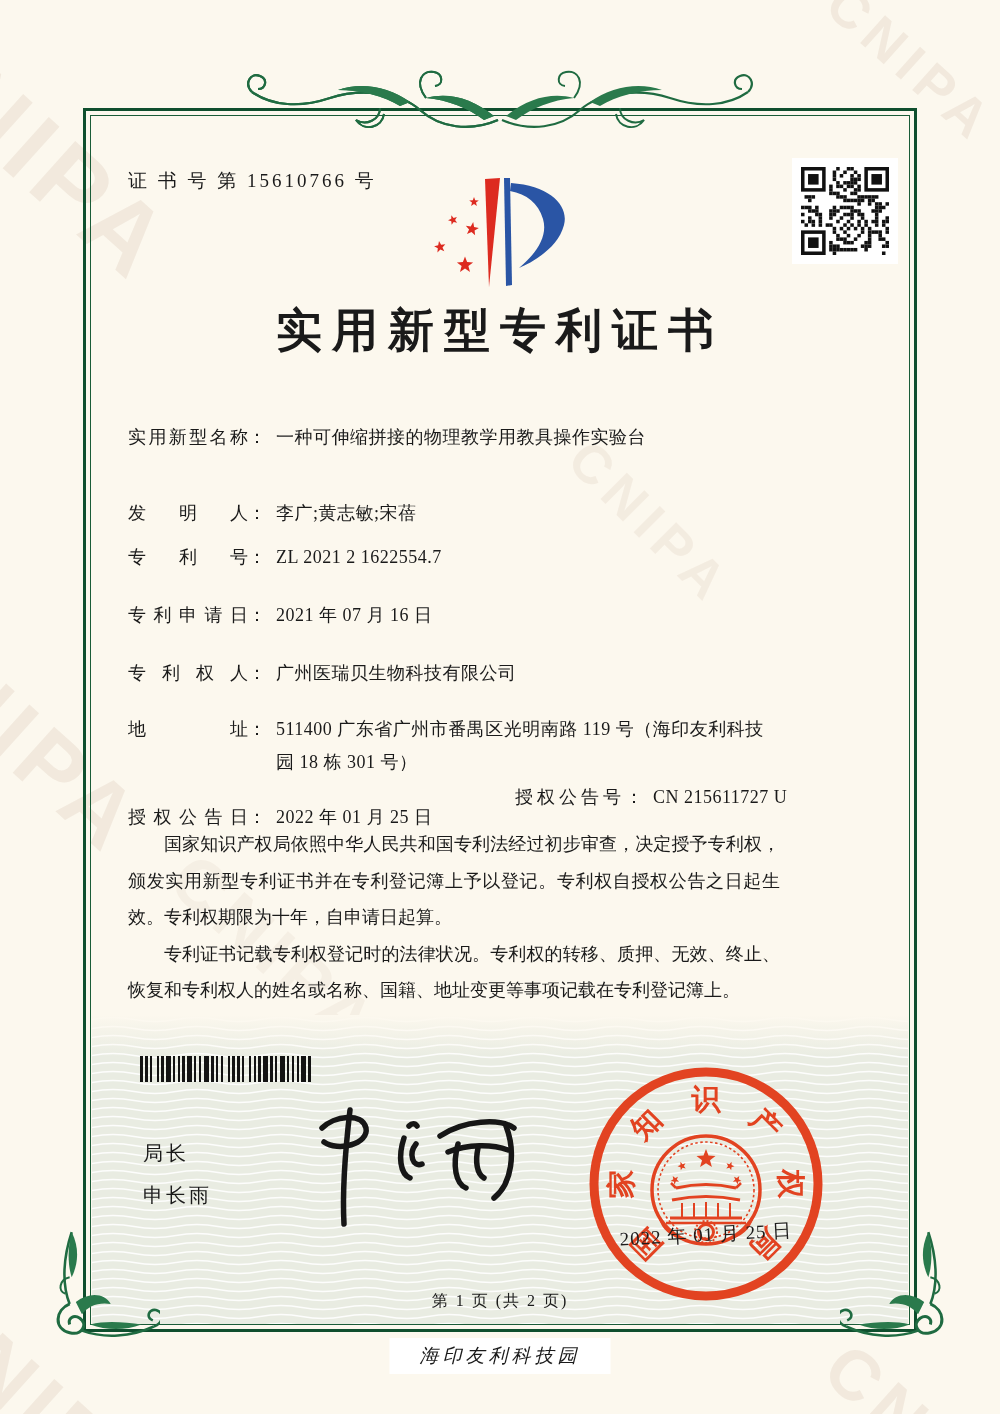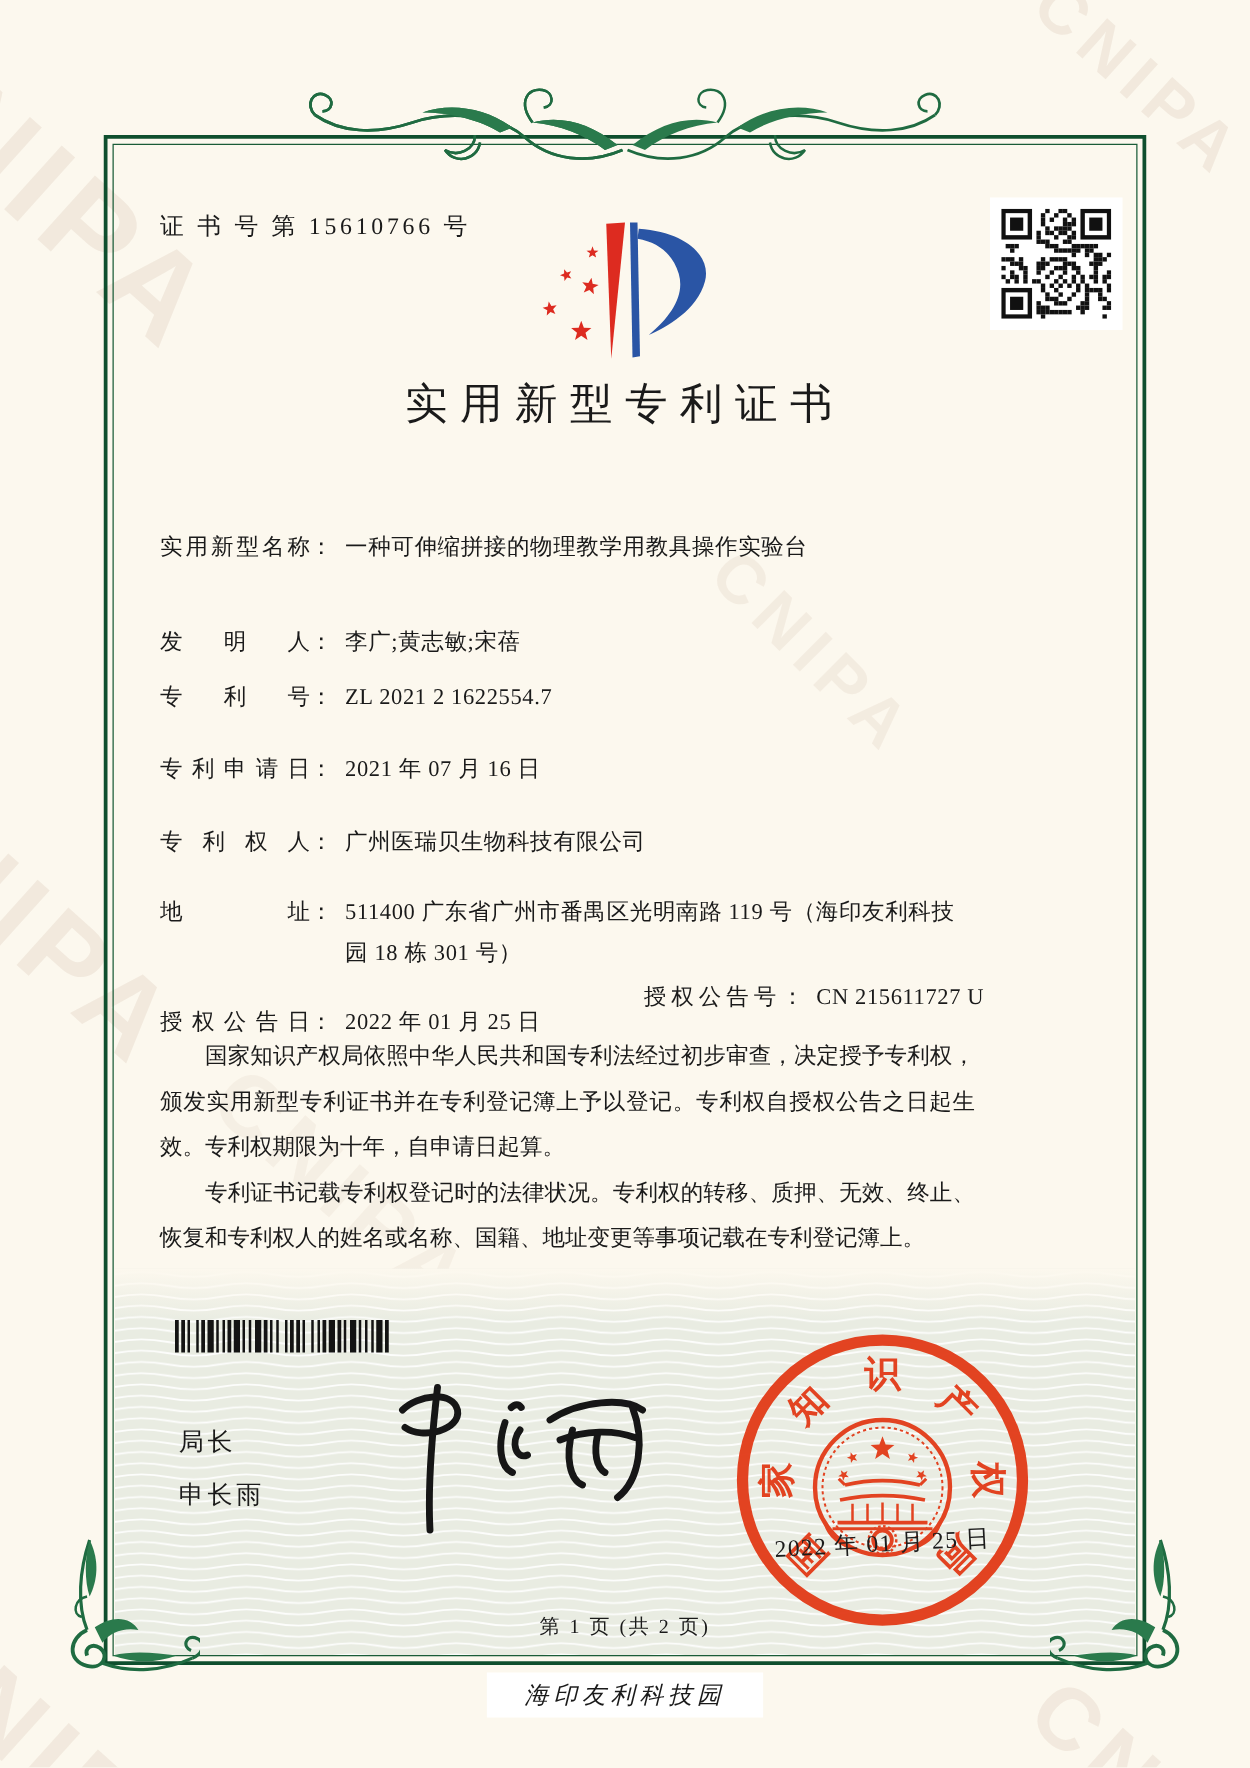--- a/index.html
+++ b/index.html
@@ -34,21 +34,21 @@
   .frame-inner { position:absolute; left:90px; top:115px; width:820px; height:1210px;
           border:1.5px solid #1a5c38; z-index:4; pointer-events:none; }
   .orn { position:absolute; z-index:5; pointer-events:none; }
   
   .cert-no { position:absolute; left:128px; top:168px; font-size:19px;
           letter-spacing:3px; z-index:6; }
   .logo { position:absolute; left:425px; top:156px; z-index:6; }
   .qr-box { position:absolute; left:792px; top:158px; width:106px; height:106px;
           background:#ffffff; z-index:6; display:flex; align-items:center; justify-content:center; }
   .title { position:absolute; left:0; top:300px; width:100%; text-align:center;
-          font-size:34px; font-weight:normal; letter-spacing:10px; z-index:6; }
+          font-size:46px; font-weight:bold; letter-spacing:10px; z-index:6; }
   
   .fields { position:absolute; left:128px; top:421px; width:660px; z-index:6; font-size:18px; }
   .frow { position:absolute; left:0; display:flex; align-items:flex-start; line-height:33px; }
   .flabel { display:inline-block; width:120px; text-align:justify; text-align-last:justify; }
   .fcolon { display:inline-block; margin-right:10px; }
   .fvalue { display:inline-block; letter-spacing:.5px; max-width:500px; }
   .r0{top:0px}.r1{top:76px}.r2{top:120px}.r3{top:178px}.r4{top:236px}.r5{top:292px}.r6{top:380px}
   .frow2 { position:absolute; left:387px; top:360px; display:flex; line-height:33px; }
   
   .paras { position:absolute; left:128px; top:826px; width:652px; z-index:6;

